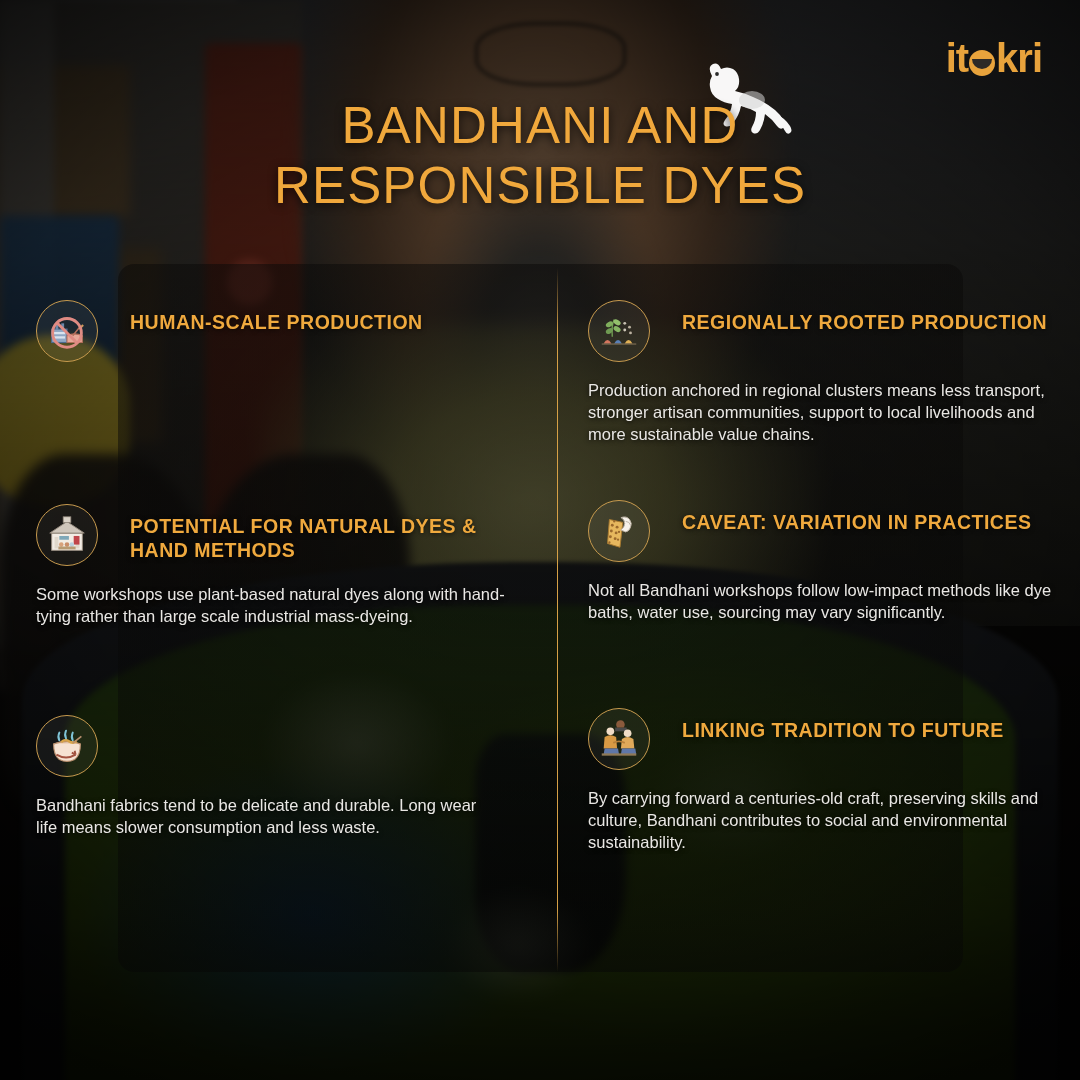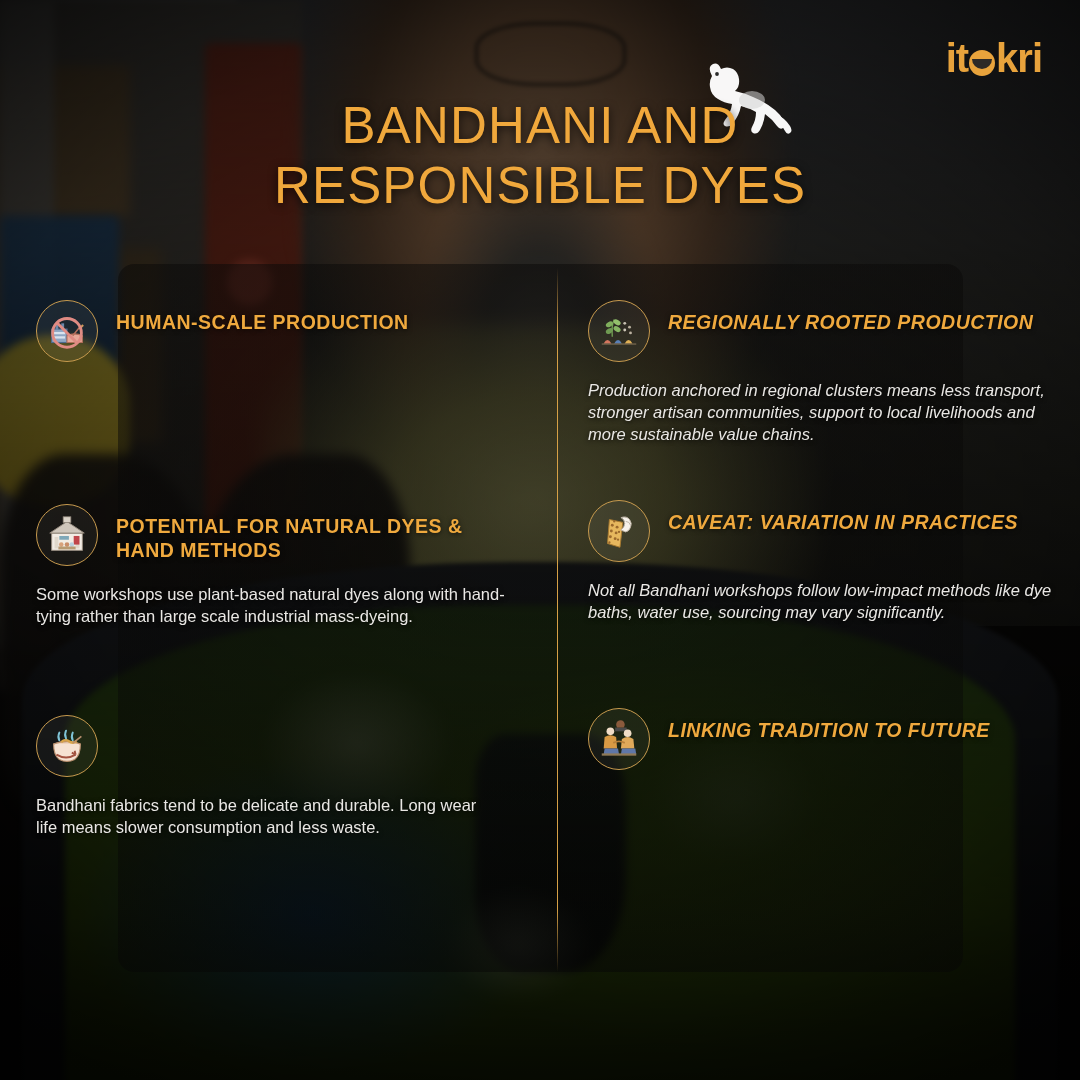--- a/index.html
+++ b/index.html
@@ -189,24 +189,24 @@
     background:linear-gradient(180deg, rgba(10,9,8,.52) 0%, rgba(8,8,7,.46) 55%, rgba(6,6,5,.50) 100%);
     border-radius:16px;
   }
   #divider {
     position:absolute; left:557px; top:268px; width:1px; height:704px;
     background:linear-gradient(180deg, rgba(214,160,70,0) 0%, #d6a046 9%, #d6a046 91%, rgba(214,160,70,0) 100%);
   }
 
   .col { position:absolute; top:0; width:50%; }
   .col-left  { left:0;  padding:0 40px 0 36px; }
-  .col-right { left:50%; padding:0 18px 0 48px;font-style:italic; }
+  .col-right { left:50%; padding:0 18px 0 48px; }
 
   .card { position:relative; }
-  .card-head { display:flex; align-items:flex-start; gap:18px; }
+  .card-head { display:flex; align-items:flex-start; gap:32px; }
 
   .icon-badge {
     flex:0 0 auto;
     width:62px; height:62px; border-radius:50%;
     border:1.4px solid #c79a4e;
     background:rgba(252,248,238,.06);
     display:flex; align-items:center; justify-content:center;
     overflow:hidden;
   }
   .icon-badge svg { width:46px; height:46px; display:block; }
@@ -407,14 +407,15 @@
           <path d="M9 34 h14 l1 6 h-16 z" fill="#5f77a8"></path>
           <circle cx="33" cy="18" r="4" fill="#f0dcc6"></circle>
           <path d="M27 24 q6 -4 12 0 l1 10 h-14 z" fill="#e0a95a"></path>
           <path d="M27 34 h14 l1 6 h-16 z" fill="#5f77a8"></path>
           <path d="M18 28 q6 -3 12 0" stroke="#b8803a" stroke-width="2" fill="none"></path>
           <rect x="6" y="39" width="36" height="2.4" fill="#8f7a58"></rect>
         </svg>
       </div>
       <div class="card-title">LINKING TRADITION TO FUTURE</div>
     </div>
+    <div class="card-body">By carrying forward a centuries-old craft, preserving skills and culture, Bandhani contributes to social and environmental sustainability.</div>
   </div>
 </div>
 
 </body></html>

